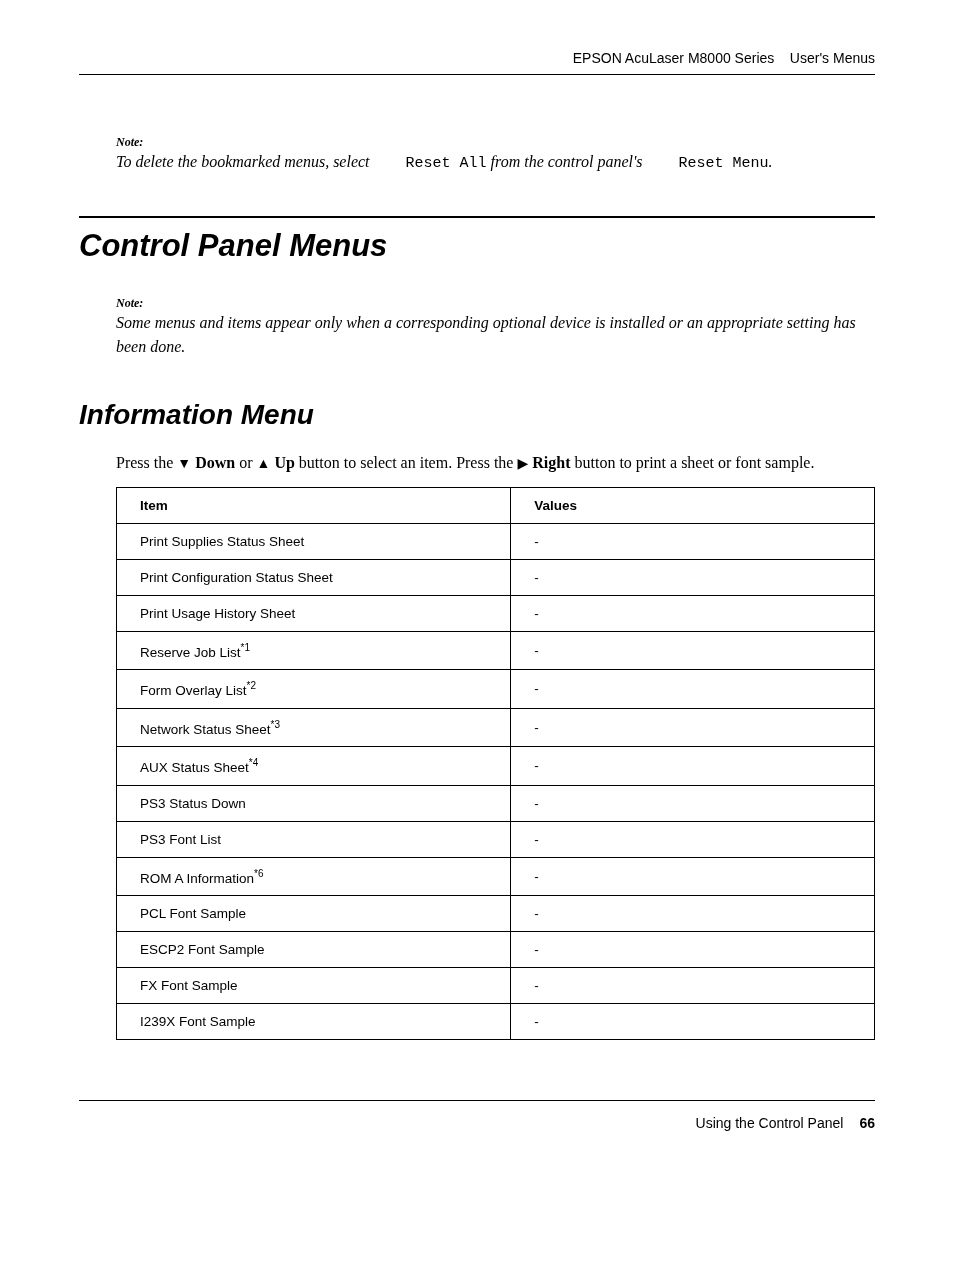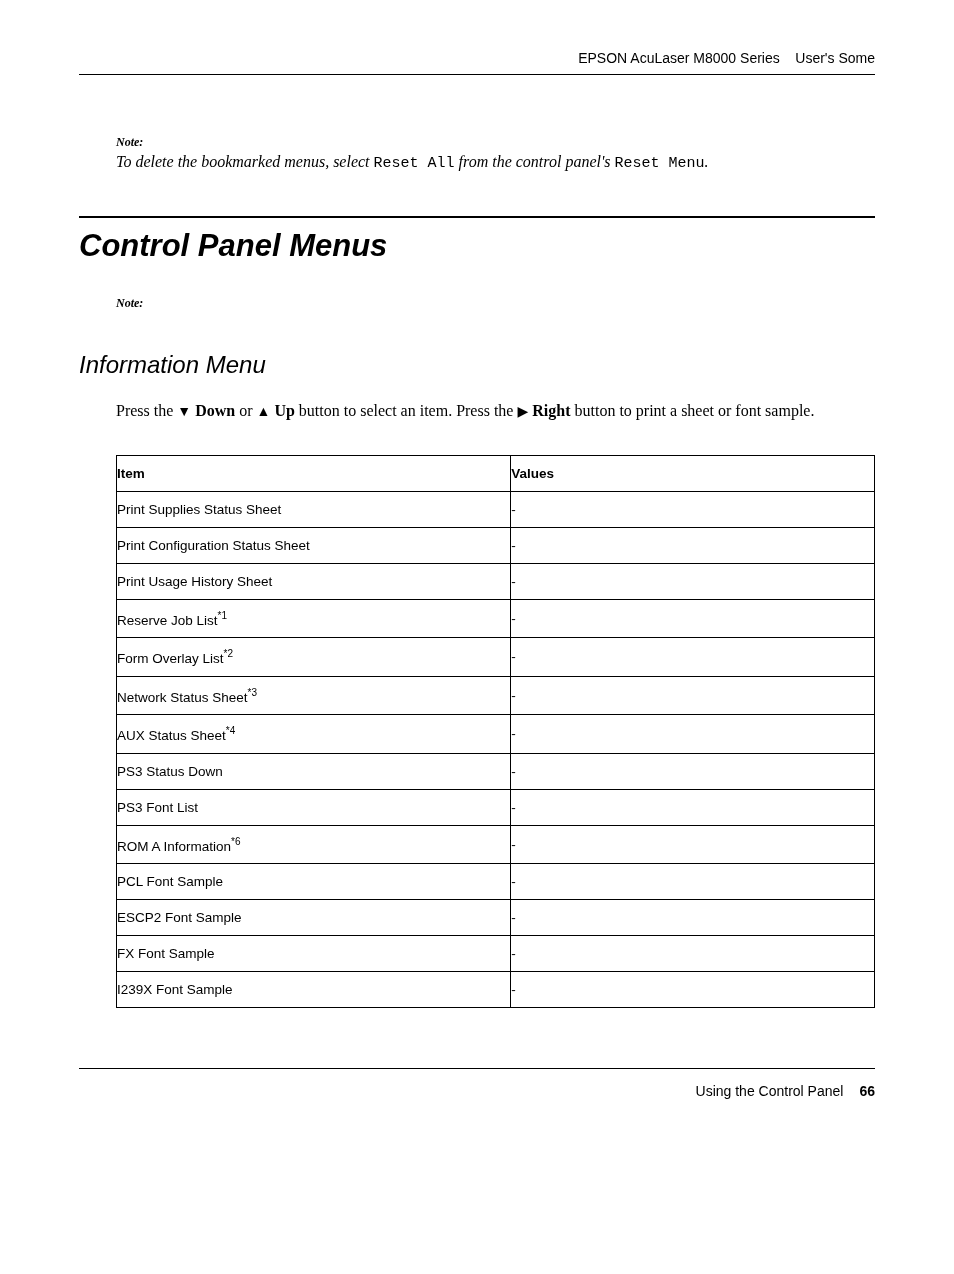--- a/index.html
+++ b/index.html
@@ -36,59 +36,60 @@
     }
     .note-text {
       font-style: italic;
       font-size: 16px;
       line-height: 1.5;
     }
     .mono {
       font-family: 'Courier New', monospace;
       font-style: normal;
       font-size: 15px;
+      margin-left: 32px;
     }
     .section-rule {
       border: none;
       border-top: 2px solid #000;
       margin: 0 0 10px 0;
     }
     .h1 {
       font-family: Arial, Helvetica, sans-serif;
       font-weight: bold;
       font-style: italic;
       font-size: 31px;
       margin: 0 0 32px 0;
     }
     .h2 {
       font-family: Arial, Helvetica, sans-serif;
-      font-weight: normal;
-      font-style: italic;
-      font-size: 24px;
+      font-weight: bold;
+      font-style: italic;
+      font-size: 28px;
       margin: 30px 0 20px 0;
     }
     .body-text {
       margin-left: 37px;
       font-size: 16px;
       line-height: 1.5;
-      margin-bottom: 32px;
+      margin-bottom: 12px;
     }
     .bold {
       font-weight: bold;
     }
     table.info {
       margin-left: 37px;
       border-collapse: collapse;
       width: calc(100% - 37px);
       font-family: Arial, Helvetica, sans-serif;
       font-size: 13.5px;
     }
     table.info th, table.info td {
       border: 1px solid #000;
-      padding: 10px 0;
+      padding: 10px 23px;
       text-align: left;
       vertical-align: middle;
     }
     table.info th {
       font-weight: bold;
     }
     table.info td.item-col {
       width: 52%;
     }
     sup {
@@ -110,36 +111,37 @@
     .tri {
       font-size: 14px;
     }
   </style>
 </head>
 <body>
 
 <div class="page">
 
   <div class="header">
-    <span>EPSON AcuLaser M8000 Series</span>&nbsp;&nbsp;&nbsp;&nbsp;<span>User's Some</span>
+    <span>EPSON AcuLaser M8000 Series</span>&nbsp;&nbsp;&nbsp;&nbsp;<span>User's Menus</span>
   </div>
   <hr class="header-line">
 
   <div class="note-block">
     <div class="note-label">Note:</div>
     <div class="note-text">
       <span>To delete the bookmarked menus, select </span><span class="mono">Reset All</span><span> from the control panel's </span><span class="mono">Reset Menu</span><span>.</span>
     </div>
   </div>
 
   <hr class="section-rule">
   <h1 class="h1">Control Panel Menus</h1>
 
   <div class="note-block">
     <div class="note-label">Note:</div>
+    <div class="note-text">Some menus and items appear only when a corresponding optional device is installed or an appropriate setting has been done.</div>
   </div>
 
   <h2 class="h2">Information Menu</h2>
 
   <div class="body-text">
     <span>Press the </span><span class="tri">▼</span> <span class="bold">Down</span><span> or </span><span class="tri">▲</span> <span class="bold">Up</span><span> button to select an item. Press the </span><span class="tri">▶</span> <span class="bold">Right</span><span> button to print a sheet or font sample.</span>
   </div>
 
   <table class="info">
     <thead>

